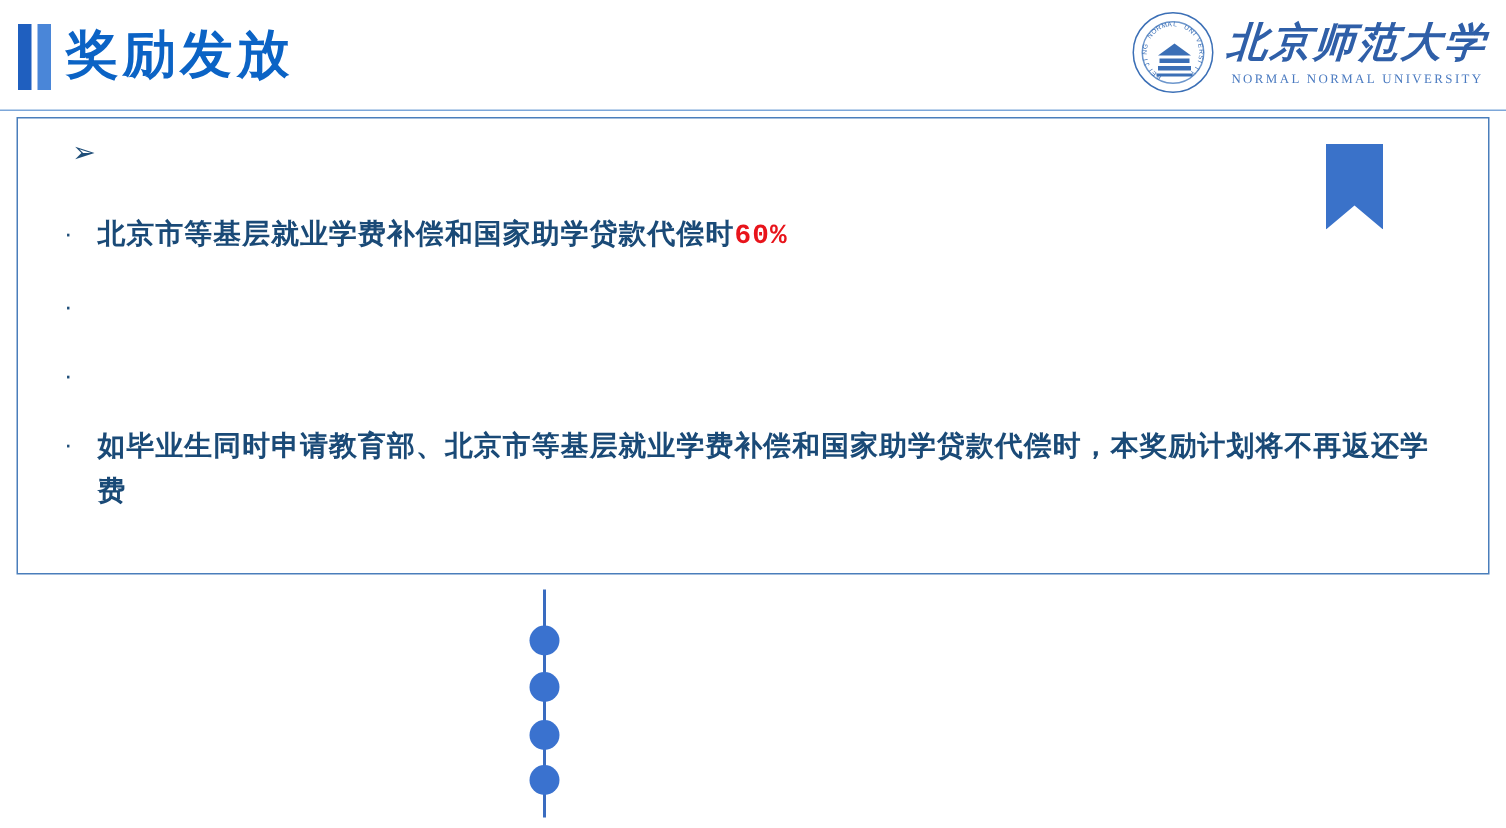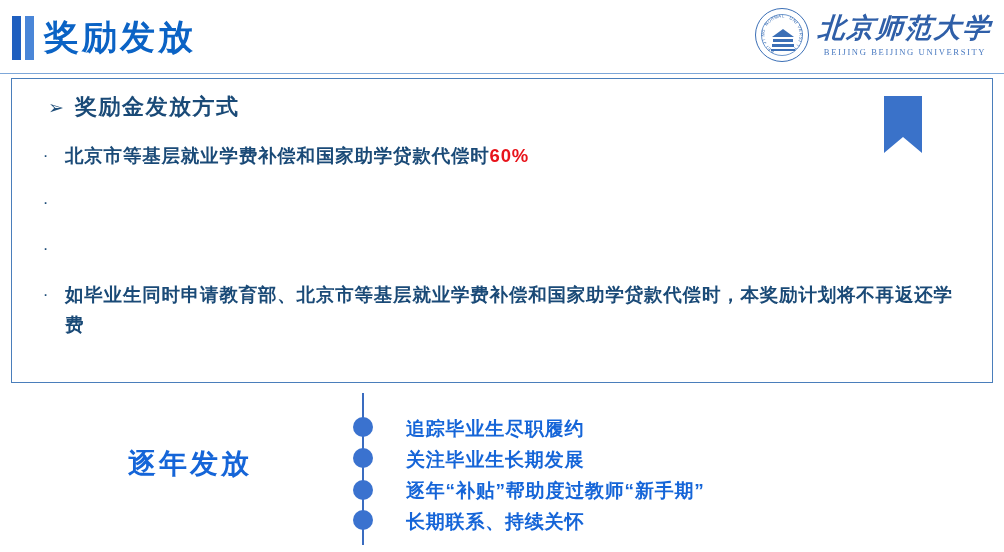--- a/index.html
+++ b/index.html
@@ -108,21 +108,21 @@
     margin-bottom:17px;
   }
   .dot-bullet {
     font-size:17px; color:#1F4E79; line-height:29px;
     width:7px; flex:0 0 auto; text-align:center;
   }
   .bullet-text {
     font-size:18.5px; font-weight:700; color:#1A4A77;
     line-height:30px; letter-spacing:.8px;
   }
-  .hl { color:#E8141B; }
+  .hl { color:#E8141B;font-family:Liberation Mono, monospace; }
 
   
   .lower { position:absolute; left:0; top:393px; width:1004px; height:159px; }
 
   .lower-label {
     position:absolute; left:128px; top:53px;
     font-size:28px; font-weight:700; color:#1565D8;
     letter-spacing:3px; line-height:36px; white-space:nowrap;
   }
 
@@ -185,32 +185,31 @@
         </div>
       <div class="seal-inner">
         <div class="seal-roof"></div>
         <div class="seal-body"></div>
         <div class="seal-body2"></div>
         <div class="seal-base"></div>
       </div>
     </div>
     <div class="logo-text">
       <div class="logo-cn">北京师范大学</div>
-      <div class="logo-en">BEIJING BEIJING UNIVERSITY</div>
+      <div class="logo-en">NORMAL NORMAL UNIVERSITY</div>
     </div>
   </div>
 
   <div class="header-rule"></div>
 </div>
 
 <div class="content-box">
 
   <div class="sub-head">
     <span class="arrow-bullet">➢</span>
-    <span class="sub-head-text">奖励金发放方式</span>
   </div>
 
   <div class="bullets">
       <div class="bullet-row">
         <span class="dot-bullet">·</span>
         <div class="bullet-text"><span>北京市等基层就业学费补偿和国家助学贷款代偿时</span><span class="hl" style="color: rgb(232, 20, 27);">60%</span></div>
       </div>
       <div class="bullet-row">
         <span class="dot-bullet">·</span>
       </div>
@@ -221,29 +220,22 @@
         <span class="dot-bullet">·</span>
         <div class="bullet-text"><span>如毕业生同时申请教育部、北京市等基层就业学费补偿和国家助学贷款代偿时，本奖励计划将不再返还学费</span></div>
       </div>
     </div>
 </div>
 
 <div class="bookmark"></div>
 
 <div class="lower">
 
-  <div class="lower-label">逐年发放</div>
 
   <div class="timeline">
     <div class="timeline-line"></div>
   <div class="tl-dot" style="top: 24px;"></div>
       <div class="tl-dot" style="top: 55px;"></div>
       <div class="tl-dot" style="top: 87px;"></div>
       <div class="tl-dot" style="top: 117px;"></div>
     </div>
 
-  <div class="lower-list">
-      <div class="lower-item">追踪毕业生尽职履约</div>
-      <div class="lower-item">关注毕业生长期发展</div>
-      <div class="lower-item">逐年“补贴”帮助度过教师“新手期”</div>
-      <div class="lower-item">长期联系、持续关怀</div>
-    </div>
 </div>
 
 </body></html>

